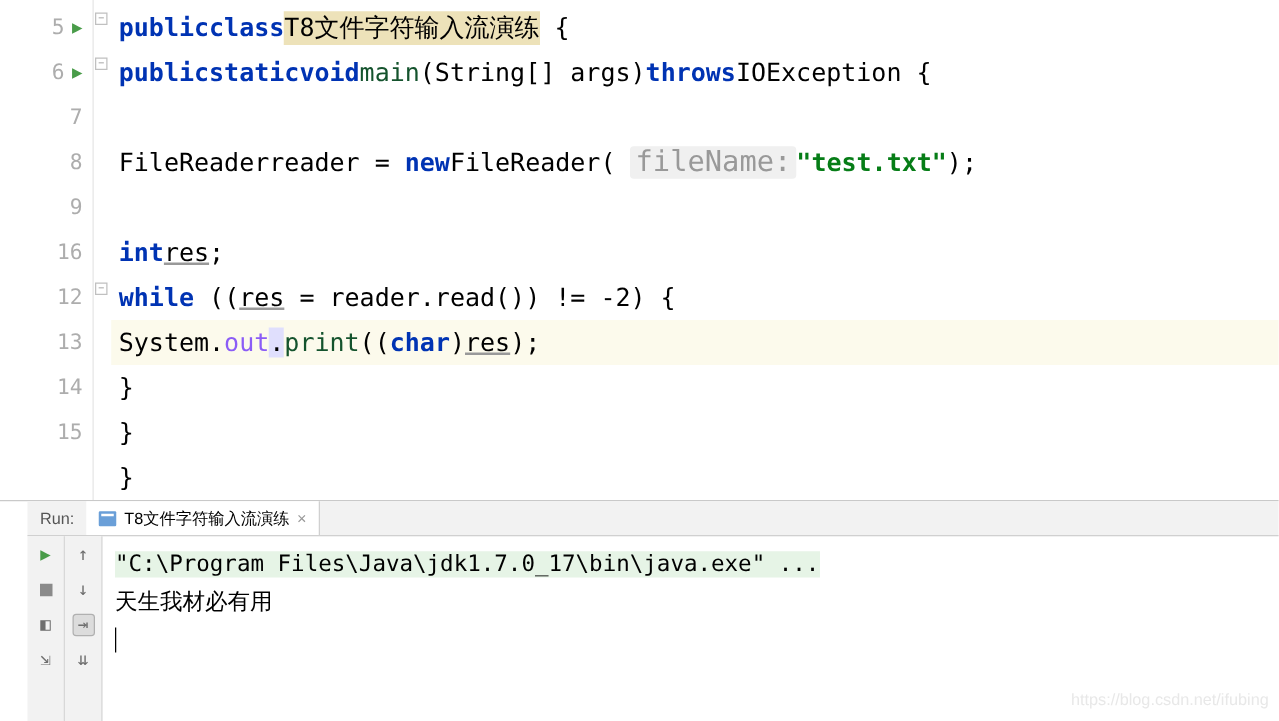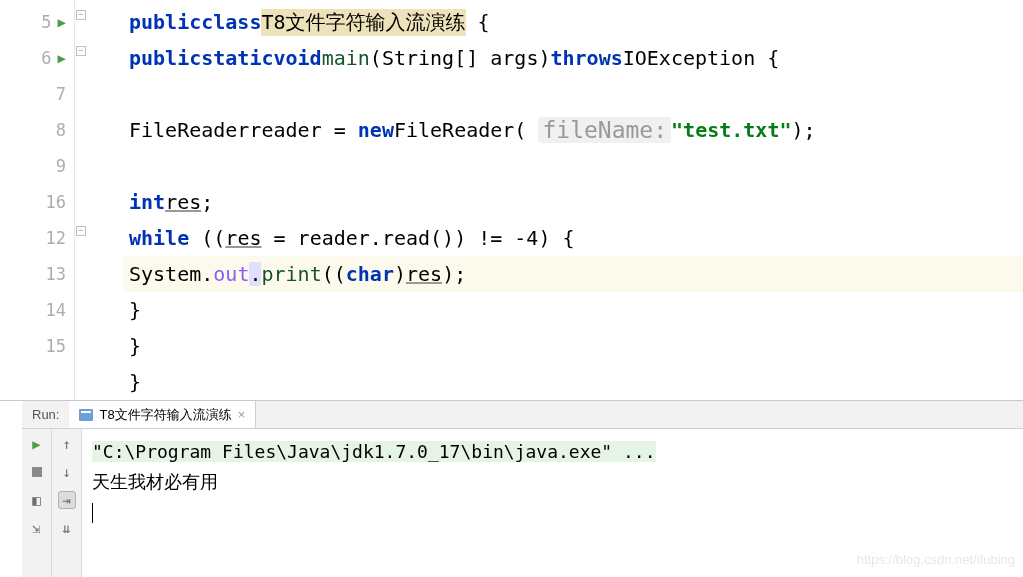--- a/index.html
+++ b/index.html
@@ -67,21 +67,20 @@
   padding-top: 4px;
   position: relative;
 }
 .code-line {
   height: 36px;
   display: flex;
   align-items: center;
   padding-left: 6px;
   white-space: pre;
   font-size: 20px;
-  margin-left: 34px;
 }
 .code-line.highlighted {
   background: #fcfaec;
 }
 .kw { color: #0033b3; font-weight: bold; }
 .str { color: #067d17; font-weight: bold; }
 .method { color: #14532d; }
 .field-italic { color: #8b5cf6; }
 .classname-hl { background: #ede2b9; }
 .hint { color: #999999; background: #f0f0f0; border-radius: 3px; padding: 0 4px; font-size: 23px; }
@@ -239,21 +238,21 @@
     <div class="fold-mark" style="top:226px;">−</div>
   </div>
 
   <div class="code-area">
     <div class="code-line"><span class="kw">public</span> <span class="kw">class</span> <span class="classname-hl">T8文件字符输入流演练</span><span> {</span></div>
     <div class="code-line">    <span class="kw">public</span> <span class="kw">static</span> <span class="kw">void</span> <span class="method">main</span><span>(String[] args)</span> <span class="kw">throws</span> <span>IOException</span><span> {</span></div>
     <div class="code-line"></div>
     <div class="code-line">        <span>FileReader</span> <span>reader</span><span> = </span><span class="kw">new</span> <span>FileReader</span>( <span class="hint">fileName:</span> <span class="str">"test.txt"</span>)<span>;</span></div>
     <div class="code-line"></div>
     <div class="code-line">        <span class="kw">int</span> <span class="underline">res</span><span>;</span></div>
-    <div class="code-line">        <span class="kw">while</span><span> ((</span><span class="underline">res</span><span> = reader.read()) != -4) {</span></div>
+    <div class="code-line">        <span class="kw">while</span><span> ((</span><span class="underline">res</span><span> = reader.read()) != -2) {</span></div>
     <div class="code-line highlighted">            <span>System</span><span>.</span><span class="field-italic">out</span><span class="bg-purple">.</span><span class="method">print</span><span>((</span><span class="kw">char</span>)<span class="underline">res</span>)<span>;</span></div>
     <div class="code-line">        <span>}</span></div>
     <div class="code-line">    <span>}</span></div>
     <div class="code-line"><span>}</span></div>
   </div>
 </div>
 
 <div class="run-panel">
   <div class="run-header">
     <span class="run-label">Run:</span>

